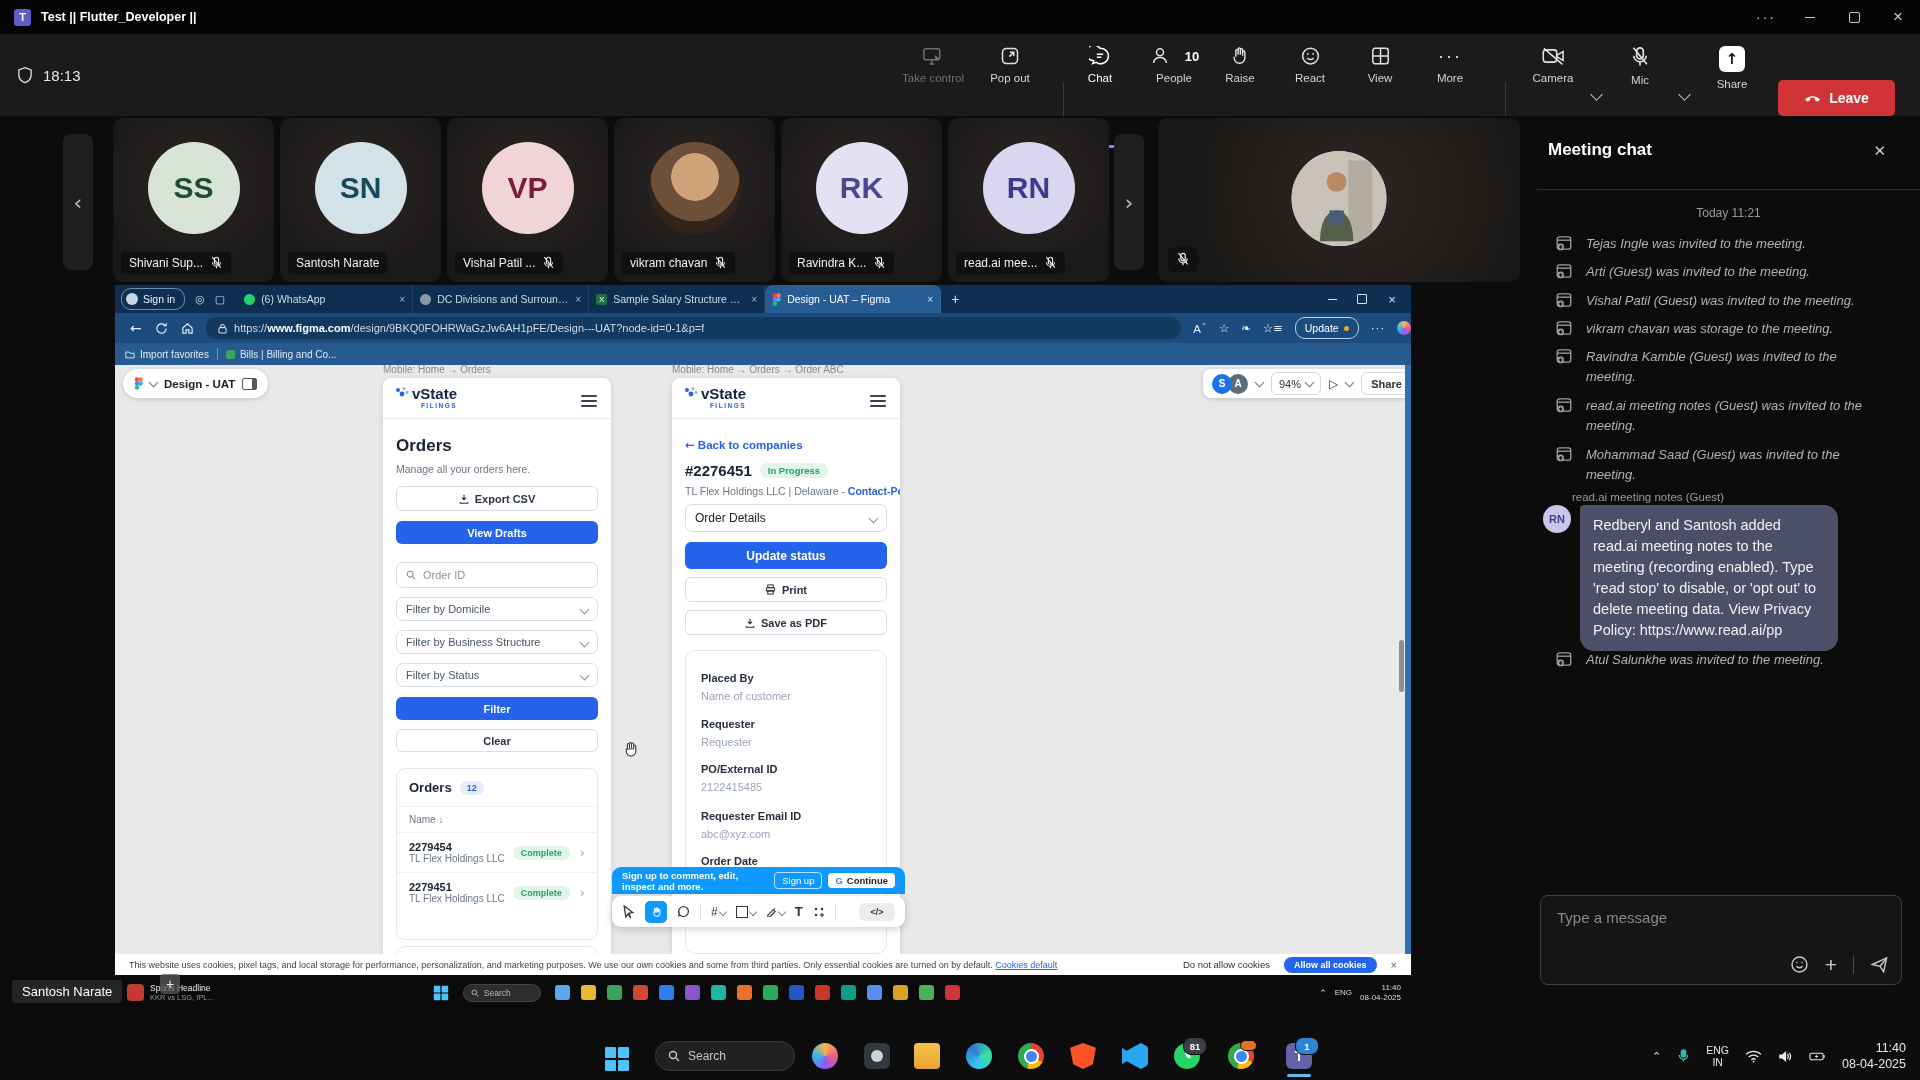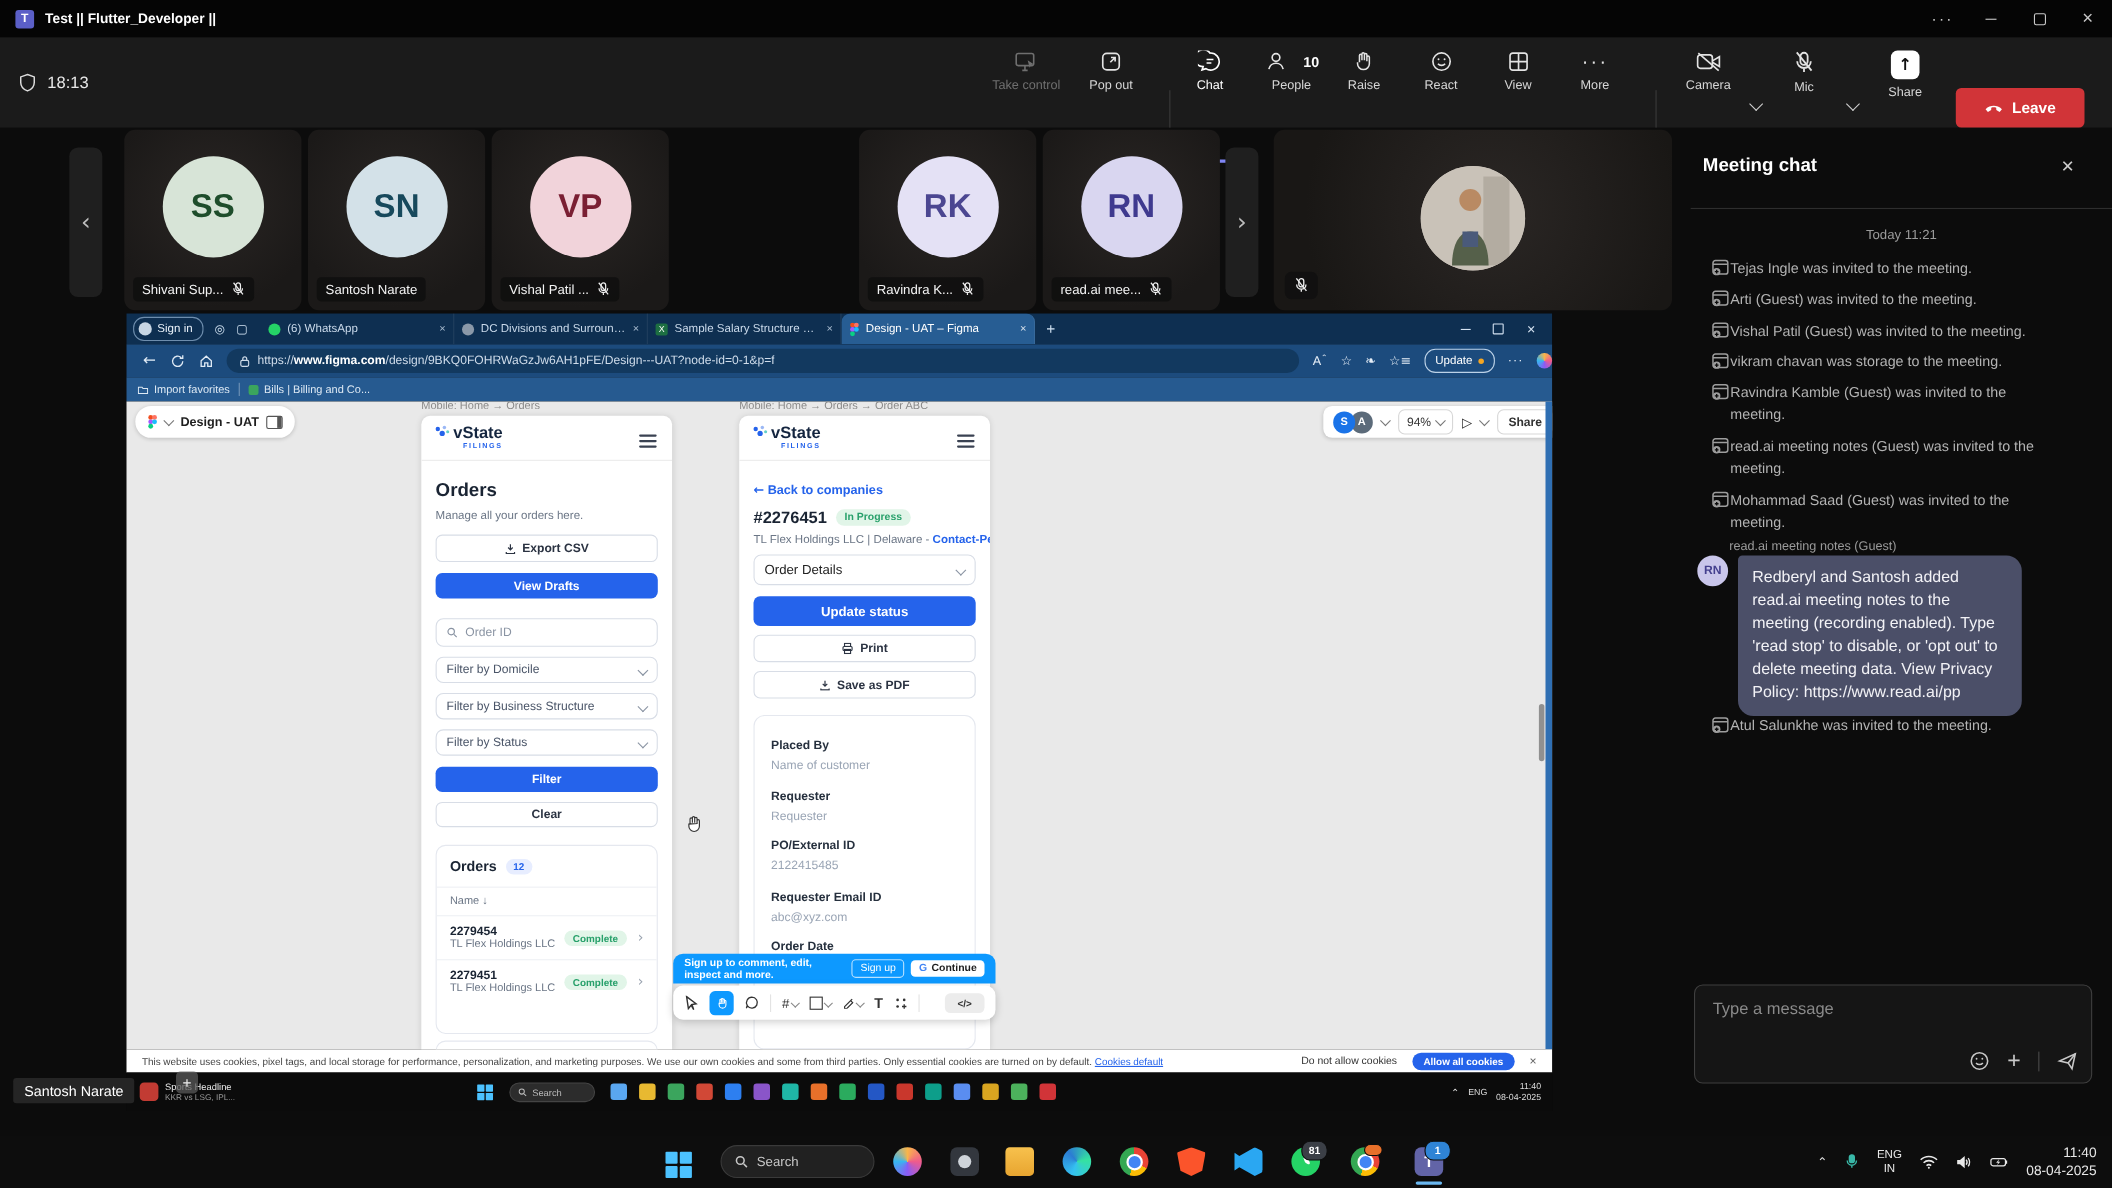--- a/index.html
+++ b/index.html
@@ -150,21 +150,21 @@
                    color:#fff;font-size:13px;}
   .plusbtn{position:absolute;left:160px;top:974px;width:20px;height:20px;background:rgba(90,90,90,.75);border-radius:4px;
            color:#eee;font-size:14px;display:flex;align-items:center;justify-content:center;}
 
   
   .chatpanel{position:absolute;left:1537px;top:116px;width:383px;height:894px;color:#ddd;}
   .chat-title{position:absolute;left:11px;top:24px;font-size:17px;font-weight:bold;color:#fff;}
   .chat-close{position:absolute;right:34px;top:26px;color:#ccc;font-family:"DejaVu Sans",sans-serif;font-size:15px;}
   .chat-div{position:absolute;left:0;top:73px;width:383px;height:1px;background:#2e2e2e;}
   .chat-date{position:absolute;left:0;top:90px;width:383px;text-align:center;font-size:12px;color:#9b9b9b;}
-  .evt{position:absolute;left:18px;display:flex;color:#b3b3b3;}
+  .evt{position:absolute;left:18px;display:flex;gap:13px;color:#b3b3b3;font-style:italic;}
   .evt .et{font-size:13px;line-height:20px;width:300px;}
   .sender{position:absolute;left:35px;top:375px;font-size:11.5px;color:#9b9b9b;}
   .rnav{position:absolute;left:6px;top:389px;width:28px;height:28px;border-radius:50%;background:#c9c6ea;color:#44408e;
         font-size:11px;font-weight:bold;display:flex;align-items:center;justify-content:center;}
   .bubble{position:absolute;left:43px;top:389px;width:232px;background:#4b4f68;border-radius:4px 14px 14px 14px;
           padding:10px 13px;color:#f2f2f6;font-size:14.5px;line-height:21px;}
   .inputbox{position:absolute;left:3px;top:779px;width:362px;height:90px;border:1px solid #3f3f3f;border-radius:8px;background:#151515;box-sizing:border-box;}
   .ph{position:absolute;left:16px;top:13px;font-size:15px;color:#8a8a8a;}
   .inicons{position:absolute;right:12px;bottom:10px;display:flex;align-items:center;gap:16px;color:#c8c8c8;}
   .idiv{width:1px;height:18px;background:#4a4a4a;}
@@ -336,20 +336,31 @@
     <div class="namepill">
         <span>Vishal Patil ...</span>
       <svg width="13" height="14" viewBox="0 0 14 16" fill="none" stroke="#eee" stroke-width="1.3">
           <rect x="4.6" y="1.4" width="4.8" height="8" rx="2.4"></rect>
           <path d="M2.5 7a4.5 4.5 0 0 0 9 0M7 11.5V14"></path>
           <line x1="2.2" y1="1.2" x2="12" y2="13.2"></line>
         </svg>
     </div>
   </div>
 
+  <div class="tile" style="left:614px;">
+    <div class="avatar" style="background:radial-gradient(circle at 50% 38%,#cfa27a 32%,#6e4f38 33% 60%,#30241b 61%);"></div>
+    <div class="namepill">
+        <span>vikram chavan</span>
+      <svg width="13" height="14" viewBox="0 0 14 16" fill="none" stroke="#eee" stroke-width="1.3">
+          <rect x="4.6" y="1.4" width="4.8" height="8" rx="2.4"></rect>
+          <path d="M2.5 7a4.5 4.5 0 0 0 9 0M7 11.5V14"></path>
+          <line x1="2.2" y1="1.2" x2="12" y2="13.2"></line>
+        </svg>
+    </div>
+  </div>
 
   <div class="tile" style="left:781px;">
     <div class="avatar" style="background:#e4e1f5;color:#4b4691;">RK</div>
     <div class="namepill">
         <span>Ravindra K...</span>
       <svg width="13" height="14" viewBox="0 0 14 16" fill="none" stroke="#eee" stroke-width="1.3">
           <rect x="4.6" y="1.4" width="4.8" height="8" rx="2.4"></rect>
           <path d="M2.5 7a4.5 4.5 0 0 0 9 0M7 11.5V14"></path>
           <line x1="2.2" y1="1.2" x2="12" y2="13.2"></line>
         </svg>

